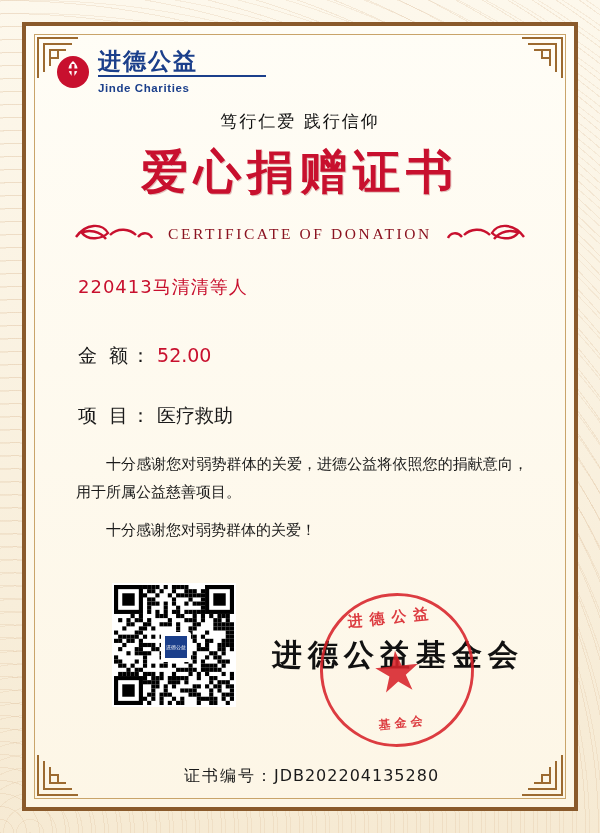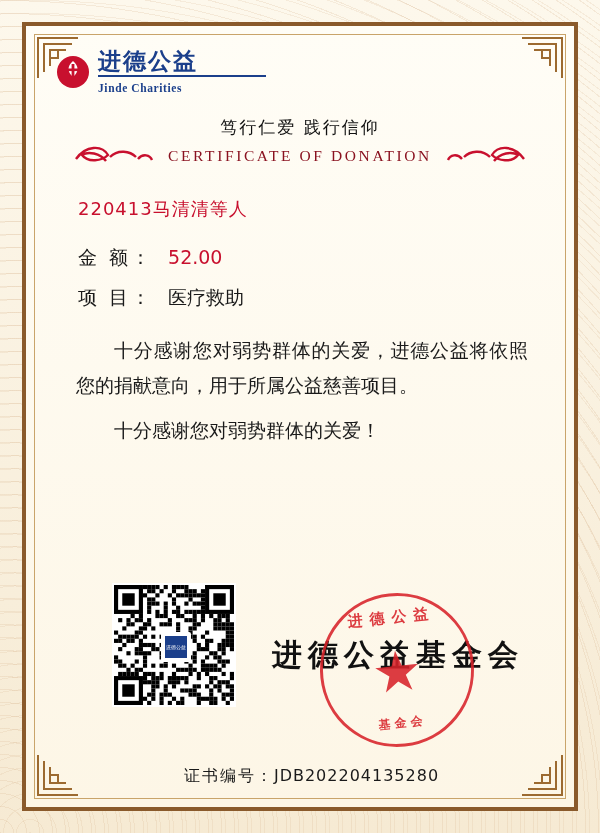--- a/index.html
+++ b/index.html
@@ -87,54 +87,53 @@
     font-weight: bold;
     color: #1b3f8b;
     letter-spacing: 2px;
   }
   .logo-en {
     font-size: 11.5px;
     font-weight: bold;
     color: #1b3f8b;
     letter-spacing: 0.6px;
     margin-top: 4px;
-    font-family: Liberation Serif, serif;
   }
   .logo-rule {
     height: 2px;
     background: #1b3f8b;
     margin: 2px 0 2px 0;
     width: 168px;
   }
 
   
   .slogan {
     text-align: center;
     font-size: 17px;
     color: #111;
     letter-spacing: 2px;
-    margin-top: 18px;
+    margin-top: 12px;
     font-family: "DejaVu Sans", sans-serif;
   }
   .main-title {
     text-align: center;
     font-size: 47px;
     font-weight: bold;
     color: #c8102e;
     letter-spacing: 6px;
     margin-top: 8px;
     text-shadow: 1px 1px 0 rgba(140,10,20,0.25);
     font-family: "DejaVu Sans", sans-serif;
   }
   .sub-title-row {
     display: flex;
     align-items: center;
     justify-content: center;
     gap: 10px;
-    margin-top: 2px;
+    margin-top: 15px;
     color: #c8102e;
   }
   .sub-title {
     font-size: 15.5px;
     letter-spacing: 2.6px;
     color: #8a1220;
     white-space: nowrap;
     font-family: "Liberation Serif", serif;
   }
   .flourish { color: #c8102e; line-height: 0; }
@@ -157,28 +156,29 @@
     display: flex;
     align-items: baseline;
     font-size: 19px;
     color: #1a1a1a;
     margin-bottom: 14px;
     font-family: "DejaVu Sans", sans-serif;
   }
   .field-label {
     letter-spacing: 3px;
     white-space: nowrap;
-  }
-  .field-value { margin-left: 15px; }
+    margin-top: 20px;
+  }
+  .field-value { margin-left: 4px; }
   .amount { color: #c8102e; }
 
   
   .body-text {
     margin: 22px 30px 0 34px;
-    font-size: 19px;
+    font-size: 15px;
     line-height: 1.85;
     color: #1a1a1a;
     text-align: justify;
     font-family: "DejaVu Sans", sans-serif;
   }
   .body-text p { margin: 0 0 10px 0; text-indent: 2em; }
 
   
   .footer {
     position: absolute;
@@ -338,20 +338,21 @@
           </svg>
         </div>
         <div class="logo-text">
           <div class="logo-cn">进德公益</div>
           <div class="logo-rule"></div>
           <div class="logo-en">Jinde Charities</div>
         </div>
       </div>
 
       <div class="slogan">笃行仁爱  践行信仰</div>
+      <div class="main-title">爱心捐赠证书</div>
 
       <div class="sub-title-row">
         <span class="flourish left">
           <svg width="86" height="30" viewBox="0 0 86 30" fill="none" stroke="currentColor" stroke-width="2.4">
             <path d="M4 18 C14 4, 30 4, 36 14 C30 20, 16 22, 10 14 C16 10, 28 12, 34 20"></path>
             <path d="M38 16 C46 8, 58 10, 64 16"></path>
             <path d="M66 18 c5 -6 12 -4 14 1"></path>
           </svg>
         </span>
         <span class="sub-title">CERTIFICATE OF DONATION</span>

